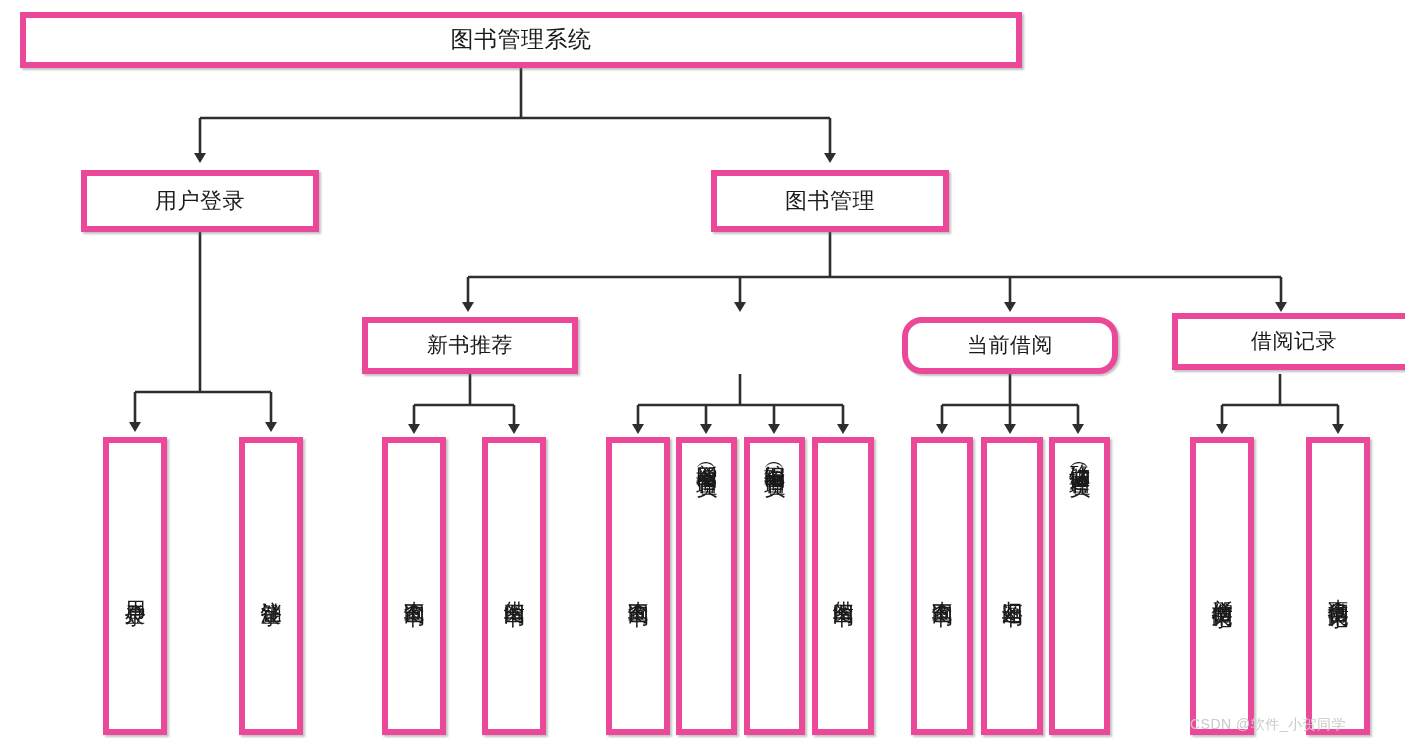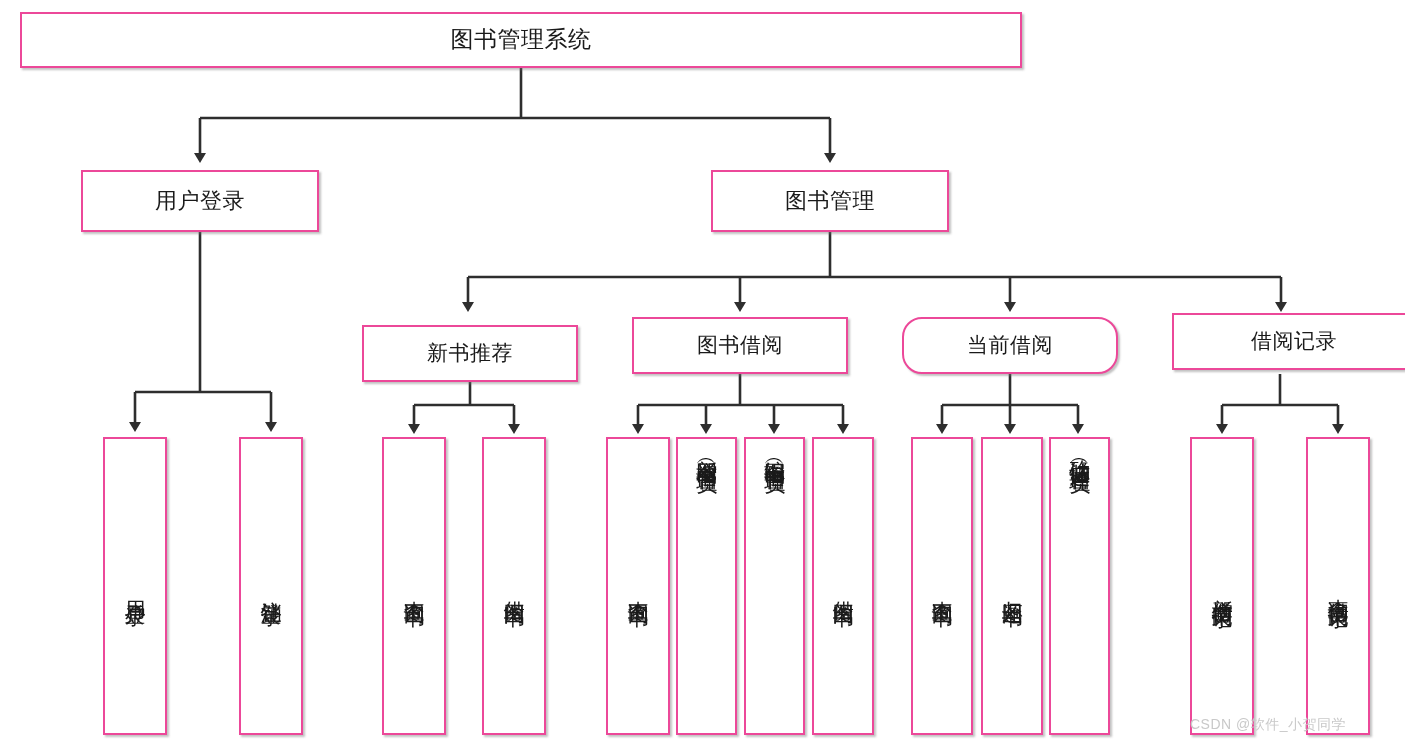--- a/index.html
+++ b/index.html
@@ -23,21 +23,21 @@
     left: 0;
     top: 0;
     width: 1405px;
     height: 747px;
     pointer-events: none;
   }
   .node {
     position: absolute;
     box-sizing: border-box;
     background: #ffffff;
-    border: 2px solid #ec4899;
+    border: 6px solid #ec4899;
     box-shadow: 2px 2px 2px rgba(120,120,120,0.45);
     display: flex;
     align-items: center;
     justify-content: center;
   }
   .node .label {
     color: #1a1a1a;
     text-align: center;
     line-height: 1.18;
     letter-spacing: 0.5px;
@@ -132,25 +132,22 @@
     <span class="label">图书管理系统</span>
   </div>
 
   <div class="node level2" style="left:81px; top:170px; width:238px; height:62px;">
     <span class="label">用户登录</span>
   </div>
   <div class="node level2" style="left:711px; top:170px; width:238px; height:62px;">
     <span class="label">图书管理</span>
   </div>
 
-  <div class="node level3" style="left:362px; top:317px; width:216px; height:57px;margin-top:8px;">
+  <div class="node level3" style="left:362px; top:317px; width:216px; height:57px;">
     <span class="label">新书推荐</span>
-  </div>
-  <div class="node level3" style="left:632px; top:317px; width:216px; height:57px;">
-    <span class="label">图书借阅</span>
   </div>
   <div class="node level3" style="left:902px; top:317px; width:216px; height:57px;border-radius:20px;">
     <span class="label">当前借阅</span>
   </div>
   <div class="node level3" style="left:1172px; top:313px; width:244px; height:57px;">
     <span class="label">借阅记录</span>
   </div>
 
   <div class="node leaf center-v" style="left:103px; top:437px; width:64px; height:298px;">
     <span class="label">用户登录</span>

